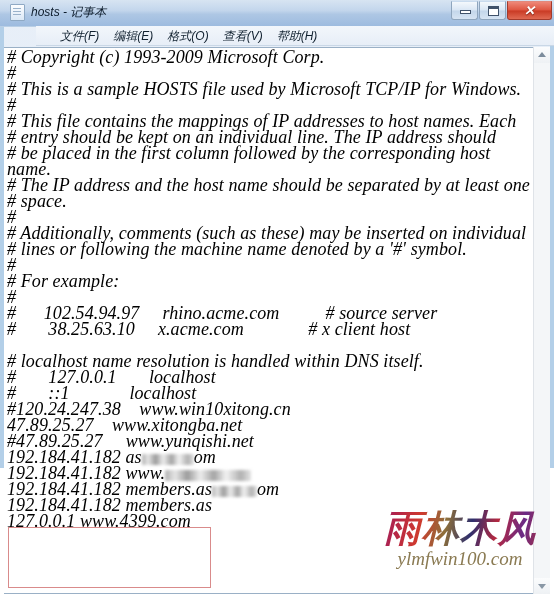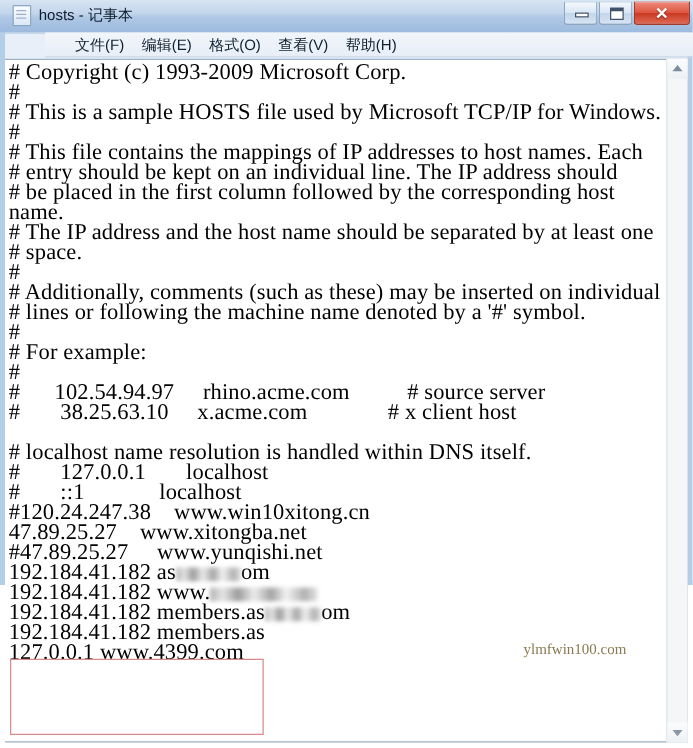--- a/index.html
+++ b/index.html
@@ -19,20 +19,21 @@
     position: absolute;
     left: 0; top: 0;
     width: 554px;
     height: 468px;
     box-sizing: border-box;
     background: linear-gradient(to bottom, #e8eff8 0%, #dfe9f5 100%);
     border-left: 4px solid #b3cfe8;
     border-right: 4px solid #b3cfe8;
     border-bottom: 4px solid #b3cfe8;
     border-top: 0;
+    font-style: italic;
   }
 
   
   #titlebar {
     position: absolute;
     left: -4px; top: 0;
     width: 554px;
     height: 26px;
     background: linear-gradient(to bottom,
         #d7e4f2 0%, #c3d6ec 40%, #aec7e4 55%, #9dbbdf 100%);
@@ -247,21 +248,21 @@
     background-image: linear-gradient(100deg,
        #7b2b8e 0%, #b2234a 14%, #cf3a2e 28%, #8d6f3a 42%,
        #2f2f6d 56%, #b7283f 70%, #6a2a86 84%, #c03328 100%);
     -webkit-background-clip: text;
     background-clip: text;
     color: transparent;
     -webkit-text-fill-color: transparent;
   }
   #wm-url {
     font-family: "Liberation Serif", "DejaVu Serif", serif;
-    font-size: 12px;
+    font-size: 19px;
     line-height: 20px;
     color: #8a7a52;
     margin-top: 1px;
   }
 </style>
 </head>
 <body>
 
 <div id="window">
 
@@ -299,16 +300,17 @@
   <div id="vscroll">
     <div class="sb-arrow up">
       <span class="tri"></span>
     </div>
     <div class="sb-arrow down">
       <span class="tri"></span>
     </div>
   </div>
 
   <div id="watermark">
+    <div id="wm-cn">雨林木风</div>
     <div id="wm-url">ylmfwin100.com</div>
   </div>
 
 </div>
 
 </body></html>

